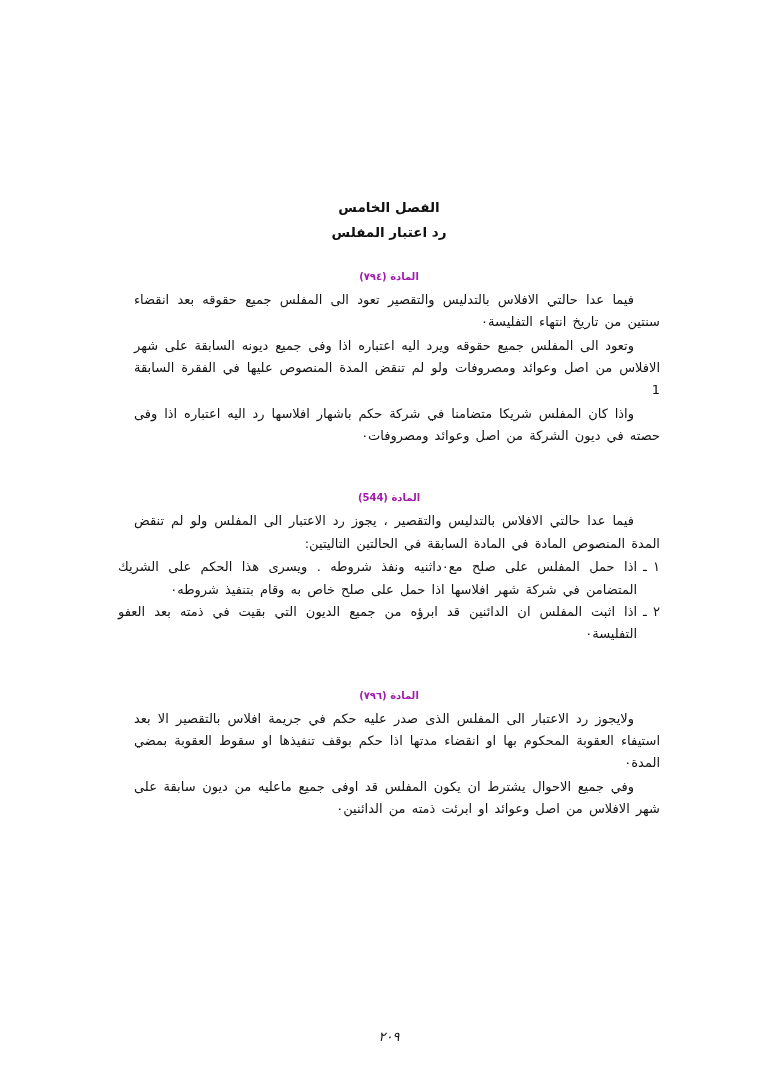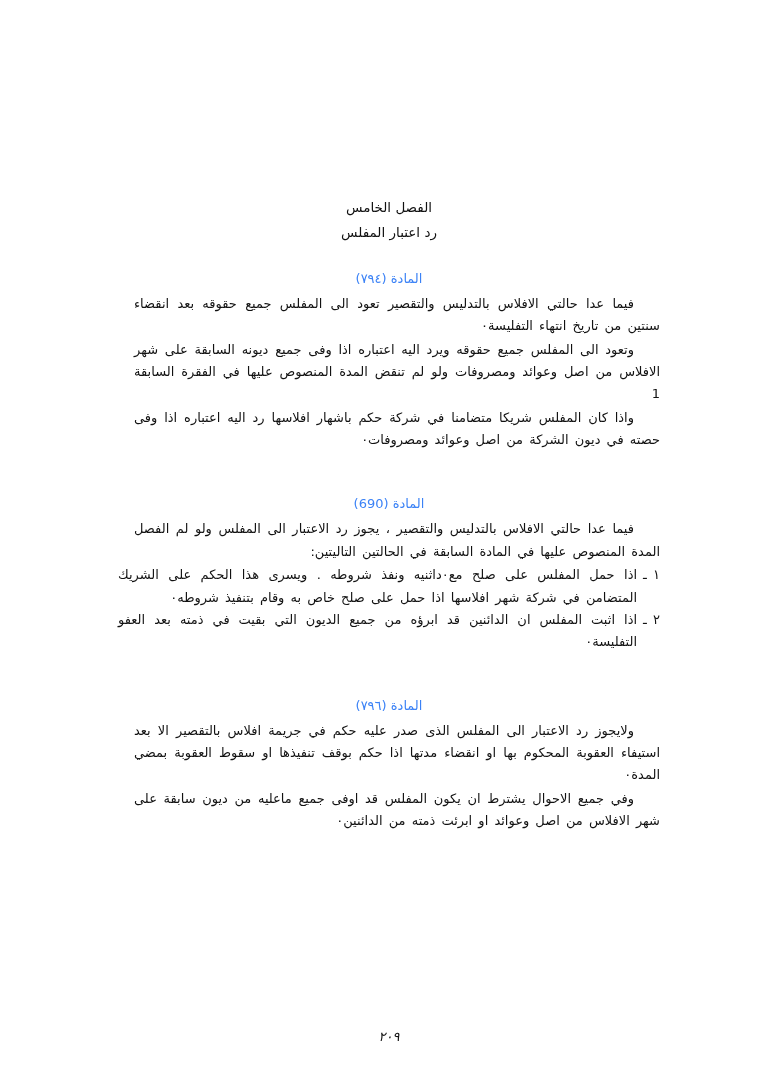--- a/index.html
+++ b/index.html
@@ -24,31 +24,31 @@
     padding: 195px 118px 40px 118px;
   }
   .heading-block {
     text-align: center;
     margin-bottom: 26px;
   }
   .heading-line {
     font-size: 13.5px;
     letter-spacing: 1.2px;
     line-height: 1.85;
-    font-weight: 400;
+    font-weight: 700;
     color: #111;
   }
   .article-number {
     text-align: center;
-    font-size: 13px;
+    font-size: 10px;
     letter-spacing: 1px;
     margin-top: 16px;
     margin-bottom: 7px;
-    font-weight: 400;
-    color: #3b82f6;
+    font-weight: 700;
+    color: #a21caf;
   }
   .para {
     font-size: 13px;
     line-height: 1.72;
     text-align: justify;
     text-align-last: right;
     letter-spacing: 0.6px;
     word-spacing: 2px;
     margin: 0 0 1px 16px;
     color: #121212;
@@ -102,22 +102,22 @@
   <div>
     <div class="article-number">المادة (٧٩٤)</div>
     <p class="para indent">فيما عدا حالتي الافلاس بالتدليس والتقصير تعود الى المفلس جميع حقوقه بعد انقضاء سنتين من تاريخ انتهاء التفليسة٠</p>
     <p class="para indent">وتعود الى المفلس جميع حقوقه ويرد اليه اعتباره اذا وفى جميع ديونه السابقة على شهر الافلاس من اصل وعوائد ومصروفات ولو لم تنقض المدة المنصوص عليها في الفقرة السابقة 1</p>
     <p class="para indent">واذا كان المفلس شريكا متضامنا في شركة حكم باشهار افلاسها رد اليه اعتباره اذا وفى حصته في ديون الشركة من اصل وعوائد ومصروفات٠</p>
   </div>
 
   <div class="gap-lg"></div>
 
   <div>
-    <div class="article-number">المادة (690)</div>
-    <p class="para indent">فيما عدا حالتي الافلاس بالتدليس والتقصير ، يجوز رد الاعتبار الى المفلس ولو لم الفصل المدة المنصوص عليها في المادة السابقة في الحالتين التاليتين:</p>
+    <div class="article-number">المادة (544)</div>
+    <p class="para indent">فيما عدا حالتي الافلاس بالتدليس والتقصير ، يجوز رد الاعتبار الى المفلس ولو لم تنقض المدة المنصوص المادة في المادة السابقة في الحالتين التاليتين:</p>
     <div class="list-item">
       <span class="list-marker">١ ـ</span>
       <span class="list-body">اذا حمل المفلس على صلح مع٠داثنيه ونفذ شروطه . ويسرى هذا الحكم على الشريك المتضامن في شركة شهر افلاسها اذا حمل على صلح خاص به وقام بتنفيذ شروطه٠</span>
     </div>
     <div class="list-item">
       <span class="list-marker">٢ ـ</span>
       <span class="list-body">اذا اثبت المفلس ان الدائنين قد ابرؤه من جميع الديون التي بقيت في ذمته بعد العفو التفليسة٠</span>
     </div>
   </div>
 

